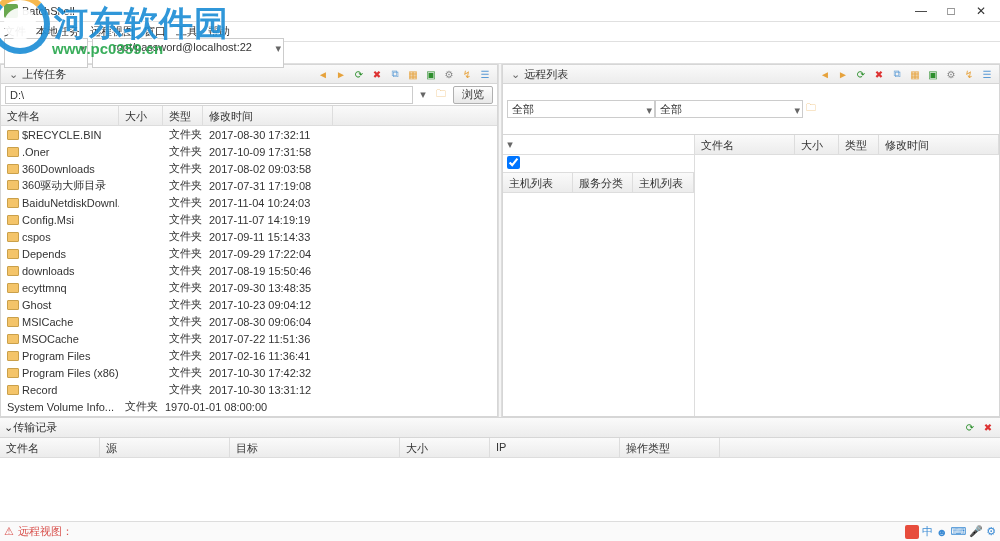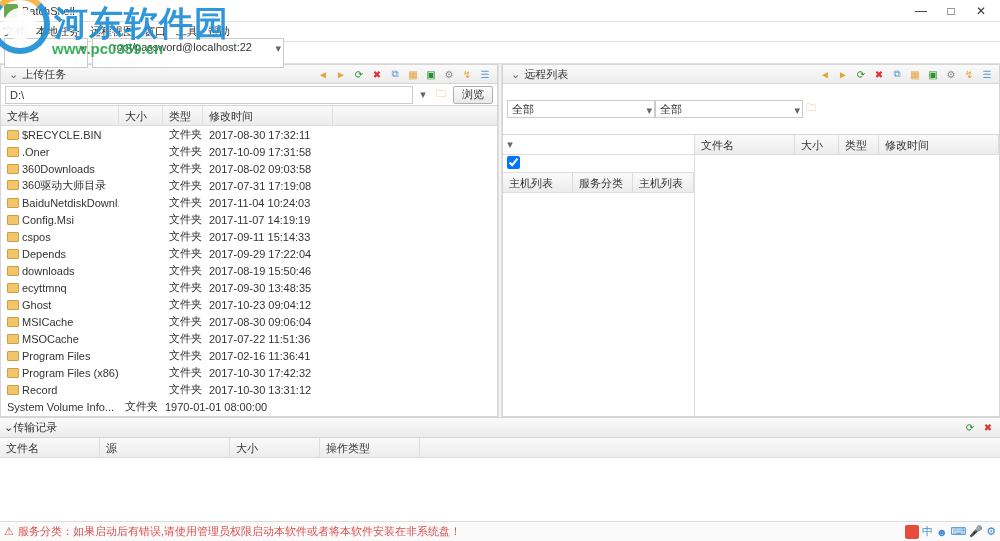--- a/index.html
+++ b/index.html
@@ -292,30 +292,31 @@
     <span class="chev">⌄</span>
     <span>传输记录</span>
     <div class="tools">
       <div class="tbtn" style="color:#2d8f2d">⟳</div>
       <div class="tbtn" style="color:#d33">✖</div>
     </div>
   </div>
   <div class="bottomcols">
     <span class="bc-f">文件名</span>
     <span class="bc-s">源</span>
+    <span class="bc-t">目标</span>
     <span class="bc-z">大小</span>
+    <span class="bc-i">IP</span>
     <span class="bc-o">操作类型</span>
   </div>
   <div class="bottombody"></div>
 </div>
 
 <div class="statusbar">
   <span class="warnico">⚠</span>
-  <span class="warn">服务分类：</span>
-  <span class="warn">如果启动后有错误,请使用管理员权限启动本软件或者将本软件安装在非系统盘！</span>
+  <span class="warn">远程视图：</span>
   <div class="tray">
     <div class="trayico" style="background:#e74c3c"></div>
     <span style="color:#3b8bd4">中</span>
     <span style="color:#3b8bd4">☻</span>
     <span style="color:#3b8bd4">⌨</span>
     <span style="color:#3b8bd4">🎤</span>
     <span style="color:#3b8bd4">⚙</span>
   </div>
 </div>
 

